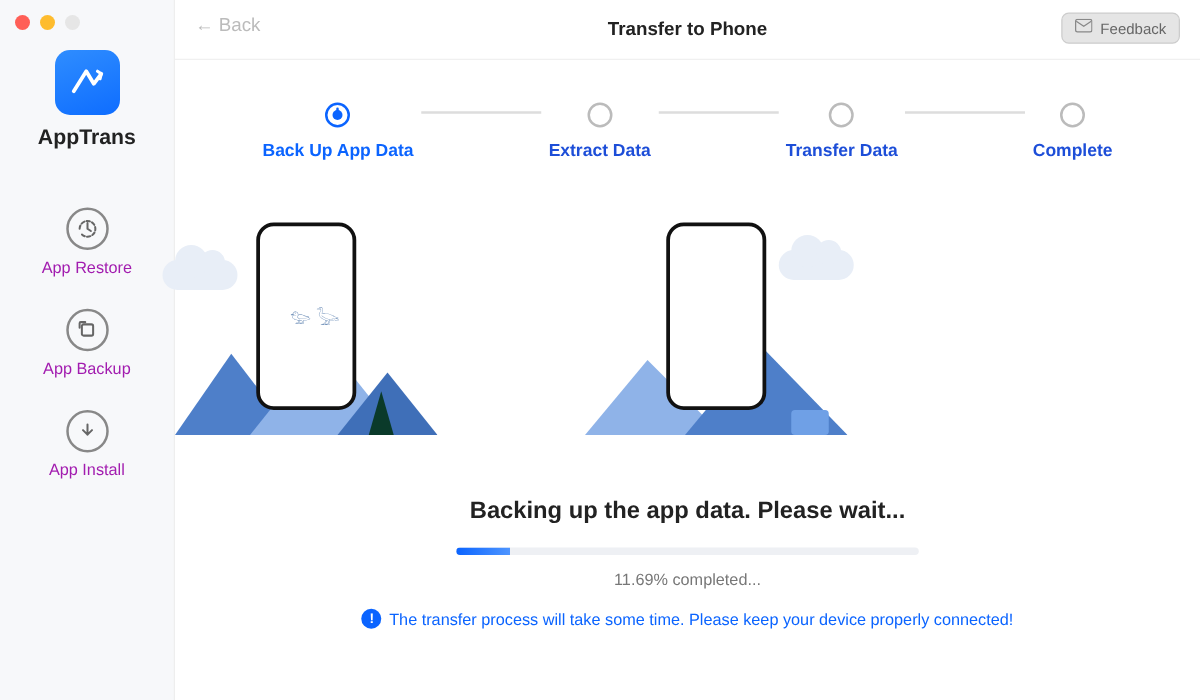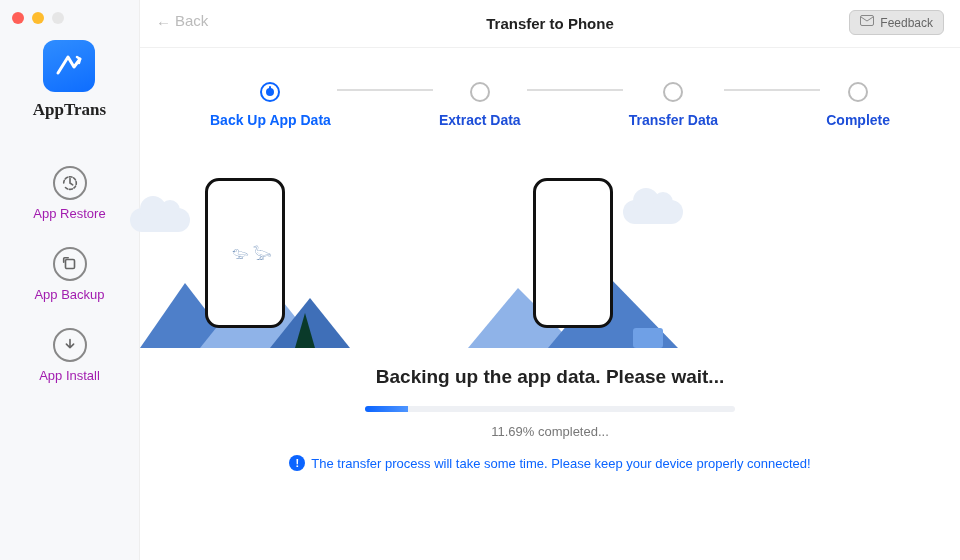--- a/index.html
+++ b/index.html
@@ -6,21 +6,21 @@
   html, body { width: 960px; height: 560px; font-family: -apple-system, "Helvetica Neue", Arial, sans-serif; background:#fff; color:#222; }
   .window { width:960px; height:560px; display:flex; position:relative; }
   
   .traffic { position:absolute; top:12px; left:12px; display:flex; gap:8px; z-index:10;}
   .traffic span { width:12px; height:12px; border-radius:50%; display:block;}
   .tl-red{background:#ff5f57;} .tl-yellow{background:#febc2e;} .tl-green{background:#e6e6e6;}
   
   .sidebar { width:140px; height:100%; background:#f7f8fa; border-right:1px solid #eee; padding-top:40px; display:flex; flex-direction:column; align-items:center; gap:24px;}
   .brand { display:flex; flex-direction:column; align-items:center; gap:8px;}
   .brand-icon { width:52px; height:52px; border-radius:12px; background:linear-gradient(160deg,#2f8dff,#0e6dff); display:flex; align-items:center; justify-content:center;}
-  .brand-name { font-size:17px; font-weight:700; color:#222;font-family:Liberation Serif, serif;}
+  .brand-name { font-size:17px; font-weight:700; color:#222;}
   .nav { display:flex; flex-direction:column; gap:26px; align-items:center; margin-top:22px; width:100%;}
   .nav-item { display:flex; flex-direction:column; align-items:center; gap:6px; cursor:pointer; width:100%;}
   .nav-icon { width:34px; height:34px; border-radius:50%; border:2px solid #888; display:flex; align-items:center; justify-content:center; color:#666;}
   .nav-item.active .nav-icon{ border-color:#0b64ff; color:#0b64ff;}
   .nav-item.active .nav-label{ color:#0b64ff; font-weight:700;}
   .nav-label{ font-size:13px; color:#a21caf;}
   
   .main { flex:1; position:relative; display:flex; flex-direction:column;}
   .topbar { height:48px; display:flex; align-items:center; justify-content:center; position:relative; border-bottom:1px solid #f0f0f0;}
   .back { position:absolute; left:16px; top:12px; color:#bbb; font-size:15px; display:flex; align-items:center; gap:4px; cursor:pointer;}
@@ -41,21 +41,21 @@
   .illus { height:190px; display:flex; align-items:flex-end; gap:118px; margin-top:30px; position:relative;}
   .scene { position:relative; width:210px; height:170px;}
   .phone { position:absolute; width:80px; height:150px; border:3px solid #111; border-radius:14px; background:#fff; left:50%; transform:translateX(-50%); top:0; z-index:3;}
   .cloud { position:absolute; width:60px; height:24px; background:#e8eef7; border-radius:20px; z-index:1;}
   .cloud::before{content:"";position:absolute;width:26px;height:26px;background:#e8eef7;border-radius:50%;top:-12px;left:10px;}
   .cloud::after{content:"";position:absolute;width:20px;height:20px;background:#e8eef7;border-radius:50%;top:-8px;left:30px;}
   .mtn { position:absolute; bottom:0; left:0; right:0; height:80px; z-index:2;}
   .birds{position:absolute; font-size:14px; color:#5a7fae; z-index:4;}
   
   .status { text-align:center; margin-top:18px;}
-  .status-title{ font-size:19px; font-weight:700; color:#222;}
+  .status-title{ font-size:19px; font-weight:700; color:#222;margin-top:32px;}
   .progress { width:370px; height:6px; background:#eef0f4; border-radius:4px; margin:18px auto 0; overflow:hidden;}
   .progress-fill{ height:100%; background:linear-gradient(90deg,#0b64ff,#4e95ff); width:11.69%;}
   .percent { font-size:13px; color:#777; margin-top:12px;}
   .note { font-size:13px; color:#0b64ff; margin-top:16px; display:flex; align-items:center; justify-content:center; gap:6px;}
   .note-icon { width:16px;height:16px;border-radius:50%;background:#0b64ff;color:#fff;display:inline-flex;align-items:center;justify-content:center;font-size:11px;font-weight:700;}
 </style>
 </head>
 <body>
 
 <div class="window">

